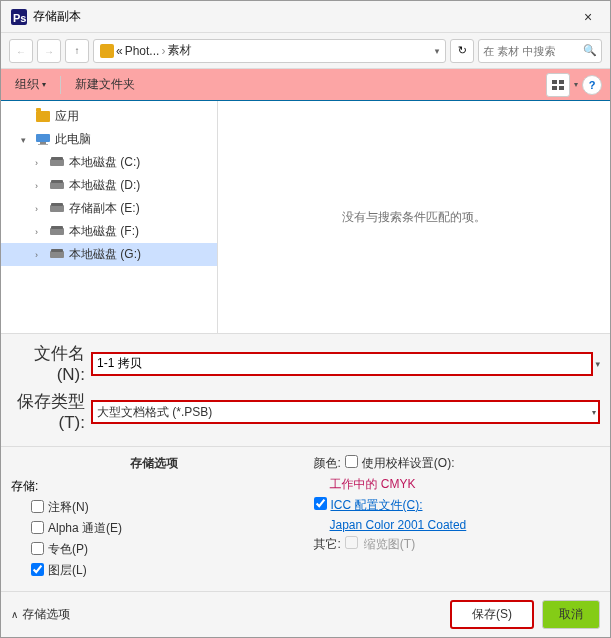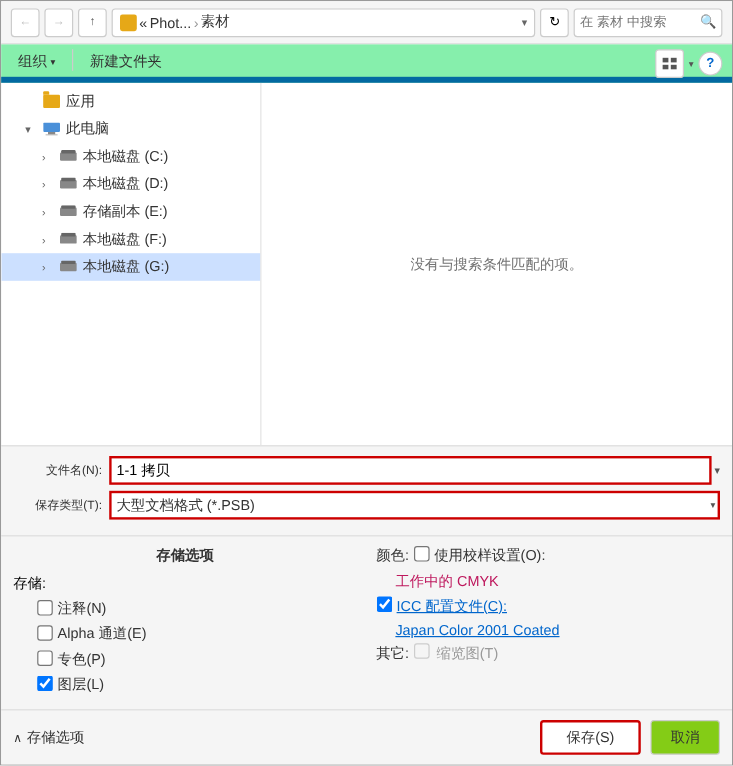--- a/index.html
+++ b/index.html
@@ -121,25 +121,25 @@
     .search-box input {
       border: none;
       outline: none;
       font-size: 11px;
       width: 90px;
       background: transparent;
     }
 
     .toolbar {
       display: flex;
-      align-items: flex-start;
+      align-items: center;
       padding: 4px 8px;
-      border-bottom: 5px solid #0369a1;
+      border-bottom: 1px solid #0369a1;
       height: 32px;
-      background: #86efac;
+      background: #fca5a5;
       gap: 8px;
     }
     .toolbar-btn {
       display: flex;
       align-items: center;
       gap: 3px;
       cursor: pointer;
       padding: 2px 6px;
       border-radius: 3px;
       font-size: 12px;
@@ -246,21 +246,21 @@
     }
     .field-row {
       display: flex;
       align-items: center;
       margin-bottom: 5px;
     }
     .field-label {
       width: 80px;
       text-align: right;
       padding-right: 6px;
-      font-size: 10px;
+      font-size: 17px;
       color: #333;
       flex-shrink: 0;
     }
     .field-input {
       flex: 1;
       height: 24px;
       border: 1px solid #ccc;
       background: #fff;
       padding: 0 4px;
       font-size: 12px;
@@ -396,20 +396,30 @@
     }
 
     .indent1 { padding-left: 20px; }
     .indent2 { padding-left: 34px; }
   </style>
 </head>
 <body>
 
 <div class="dialog">
 
+  <div class="title-bar">
+    <div class="title-bar-icon">
+      <svg width="16" height="16" viewBox="0 0 16 16">
+        <rect width="16" height="16" fill="#1a1a6e" rx="2"></rect>
+        <text x="2" y="13" fill="white" font-size="11" font-weight="bold">Ps</text>
+      </svg>
+    </div>
+    <span class="title-bar-text">存储副本</span>
+    <div class="title-bar-close">×</div>
+  </div>
 
   <div class="nav-bar">
     <div class="nav-btn disabled">←</div>
     <div class="nav-btn disabled">→</div>
     <div class="nav-btn">↑</div>
     <div class="breadcrumb-bar">
       <span class="breadcrumb-folder"></span>
       <span class="breadcrumb-text">«</span>
       <span class="breadcrumb-text">Phot...</span>
       <span class="breadcrumb-sep">›</span>

